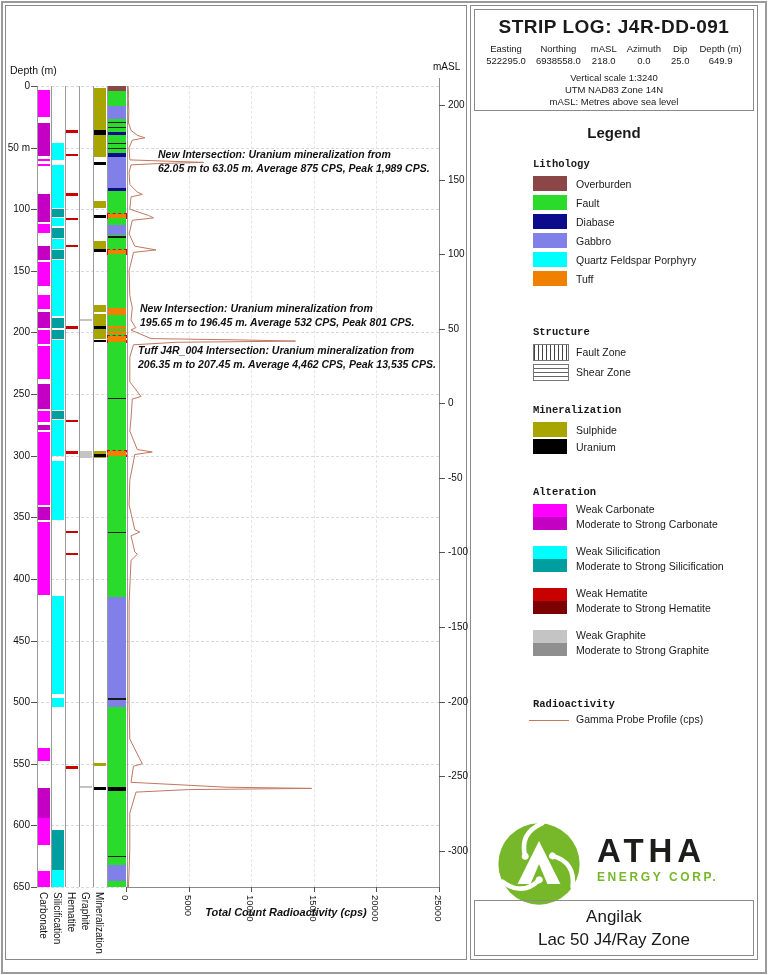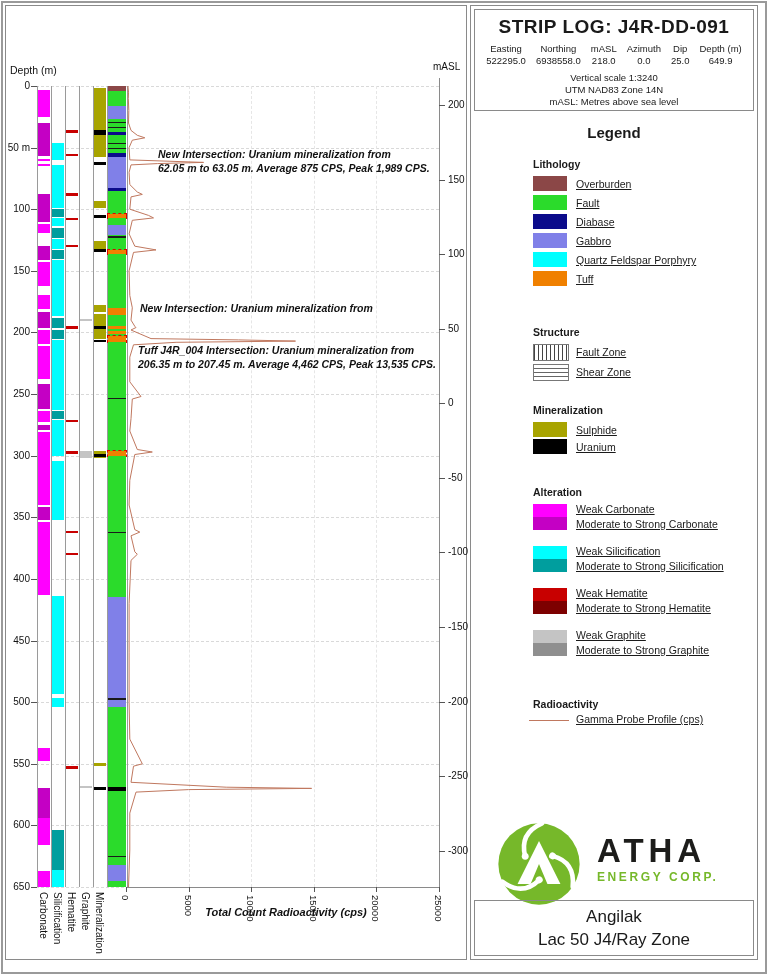--- a/index.html
+++ b/index.html
@@ -13,23 +13,23 @@
   
   .header-box{position:absolute;left:3px;top:3px;right:3px;height:100px;border:1px solid #8a8a8a;}
   .hdr-title{position:absolute;top:6px;left:0;right:0;text-align:center;font-size:19px;font-weight:bold;letter-spacing:0.5px;}
   .hdr-fields{position:absolute;top:33px;left:0;right:0;display:flex;justify-content:center;}
   .hdr-field{text-align:center;font-size:9.5px;padding:0 5px;}
   .hdr-field .lab{color:#222;}
   .hdr-field .val{margin-top:1px;}
   .hdr-notes{position:absolute;top:62px;left:0;right:0;text-align:center;font-size:9.5px;line-height:12px;}
   
   .legend-title{position:absolute;top:118px;left:0;right:0;text-align:center;font-size:15px;font-weight:bold;}
-  .sec-head{position:absolute;left:62px;font-size:10.5px;font-weight:bold;}
+  .sec-head{position:absolute;left:62px;font-size:10.5px;font-weight:bold;font-family:Liberation Mono, monospace;}
   .sw{position:absolute;left:62px;width:34px;}
-  .sw-lab{position:absolute;left:105px;font-size:10.5px;white-space:nowrap;text-decoration:underline;}
+  .sw-lab{position:absolute;left:105px;font-size:10.5px;white-space:nowrap;}
   .pat-vertical-hatch{background-image:repeating-linear-gradient(90deg,#444 0 1px,transparent 1px 4px);border:1px solid #777;background-color:#fff;}
   .pat-dash-hatch{background-image:repeating-linear-gradient(0deg,transparent 0 3px,#666 3px 4px),repeating-linear-gradient(90deg,#fff 0 1px,transparent 1px 6px);border:1px solid #777;background-color:#fff;}
   
   .logo-row{position:absolute;top:810px;left:8px;width:268px;height:100px;}
   .logo-name{font-size:33px;font-weight:bold;letter-spacing:5px;color:#1d1d1b;line-height:34px;}
   .logo-sub{font-size:12px;letter-spacing:2.6px;color:#76B82A;font-weight:bold;margin-top:2px;}
   
   .footer-box{position:absolute;left:3px;right:3px;bottom:3px;height:54px;border:1px solid #8a8a8a;text-align:center;}
   .footer-box .l1{font-size:17px;margin-top:6px;}
   .footer-box .l2{font-size:17px;margin-top:3px;}
@@ -266,20 +266,21 @@
       <div class="vtext abs" style="left: 45.5px; top: 886px; position: absolute;">Silicification</div>
       <div class="vtext abs" style="left: 59.5px; top: 886px; position: absolute;">Hematite</div>
       <div class="vtext abs" style="left: 73.5px; top: 886px; position: absolute;">Graphite</div>
       <div class="vtext abs" style="left: 87.5px; top: 886px; position: absolute;">Mineralization</div>
       <div class="ann" style="left: 152px; top: 142px;">
         <div>New Intersection: Uranium mineralization from</div>
         <div>62.05 m to 63.05 m. Average 875 CPS, Peak 1,989 CPS.</div>
       </div>
       <div class="ann" style="left: 134px; top: 296px;">
         <div>New Intersection: Uranium mineralization from</div>
+        <div>195.65 m to 196.45 m. Average 532 CPS, Peak 801 CPS.</div>
       </div>
       <div class="ann" style="left: 132px; top: 338px;">
         <div>Tuff J4R_004 Intersection: Uranium mineralization from</div>
         <div>206.35 m to 207.45 m. Average 4,462 CPS, Peak 13,535 CPS.</div>
       </div>
       <div class="ann" style="left: 125px; top: 790px;">
       </div>
     </div>
 
   <div class="panel info-panel" id="info">

